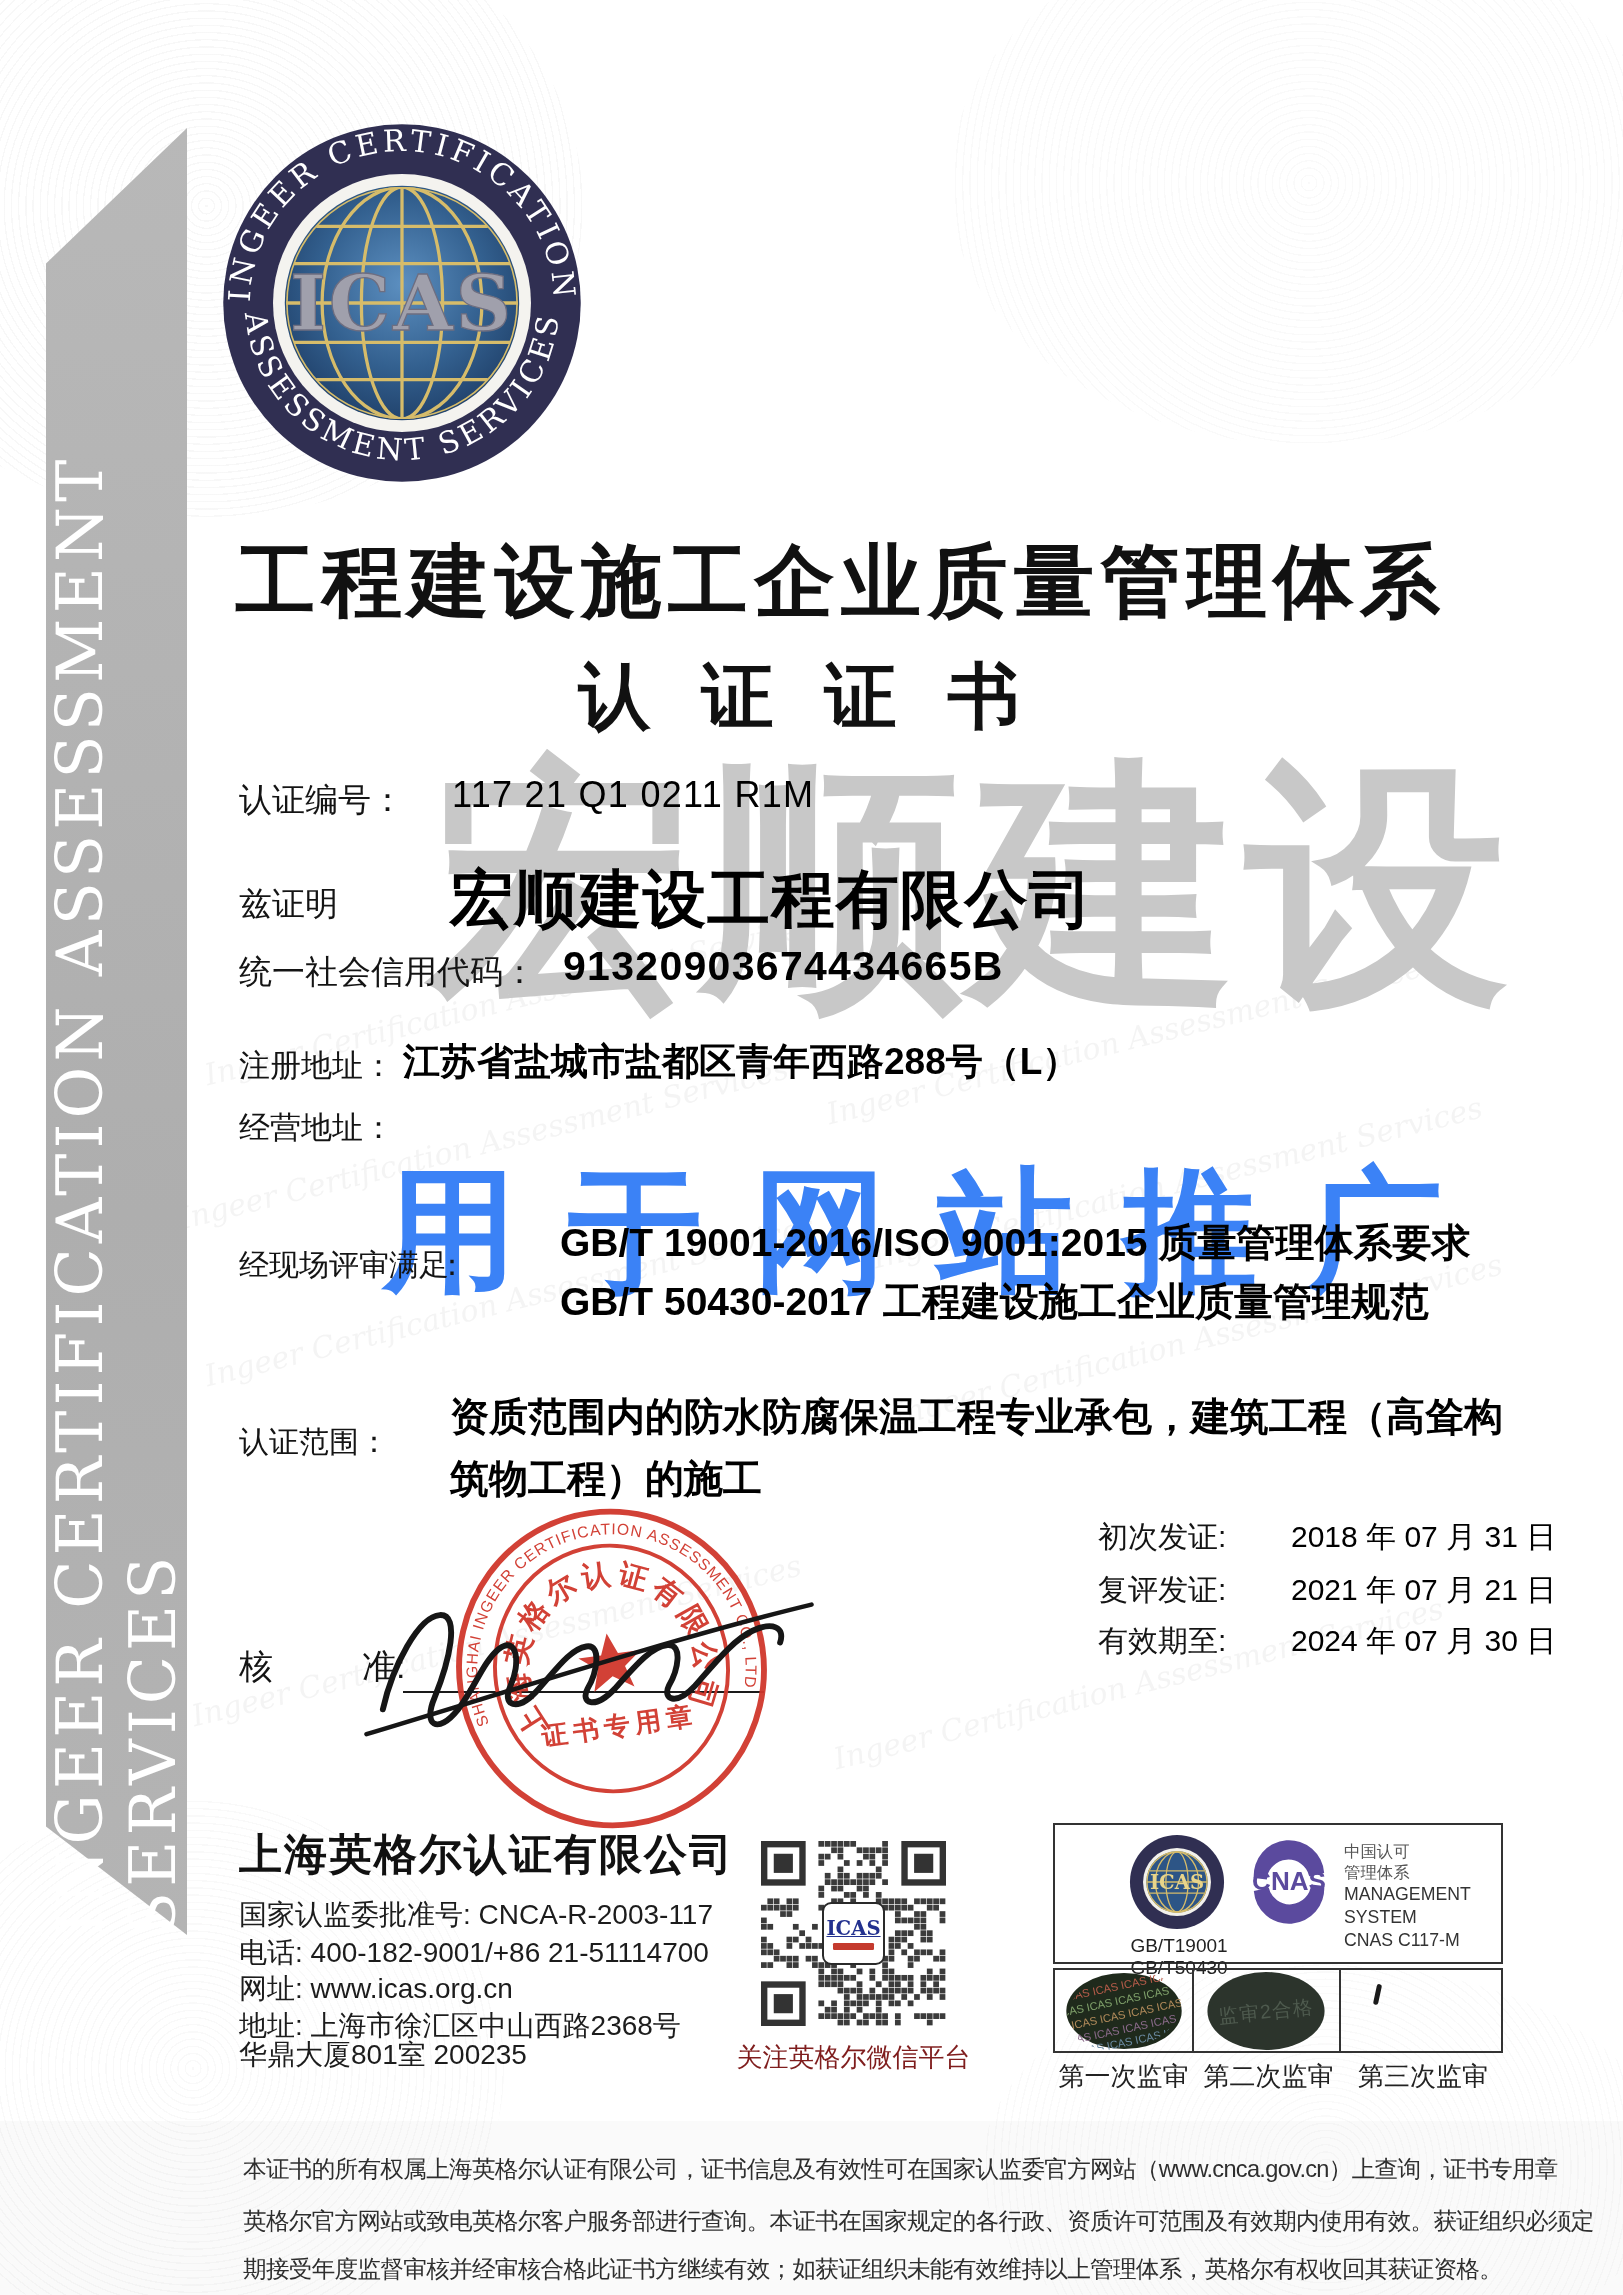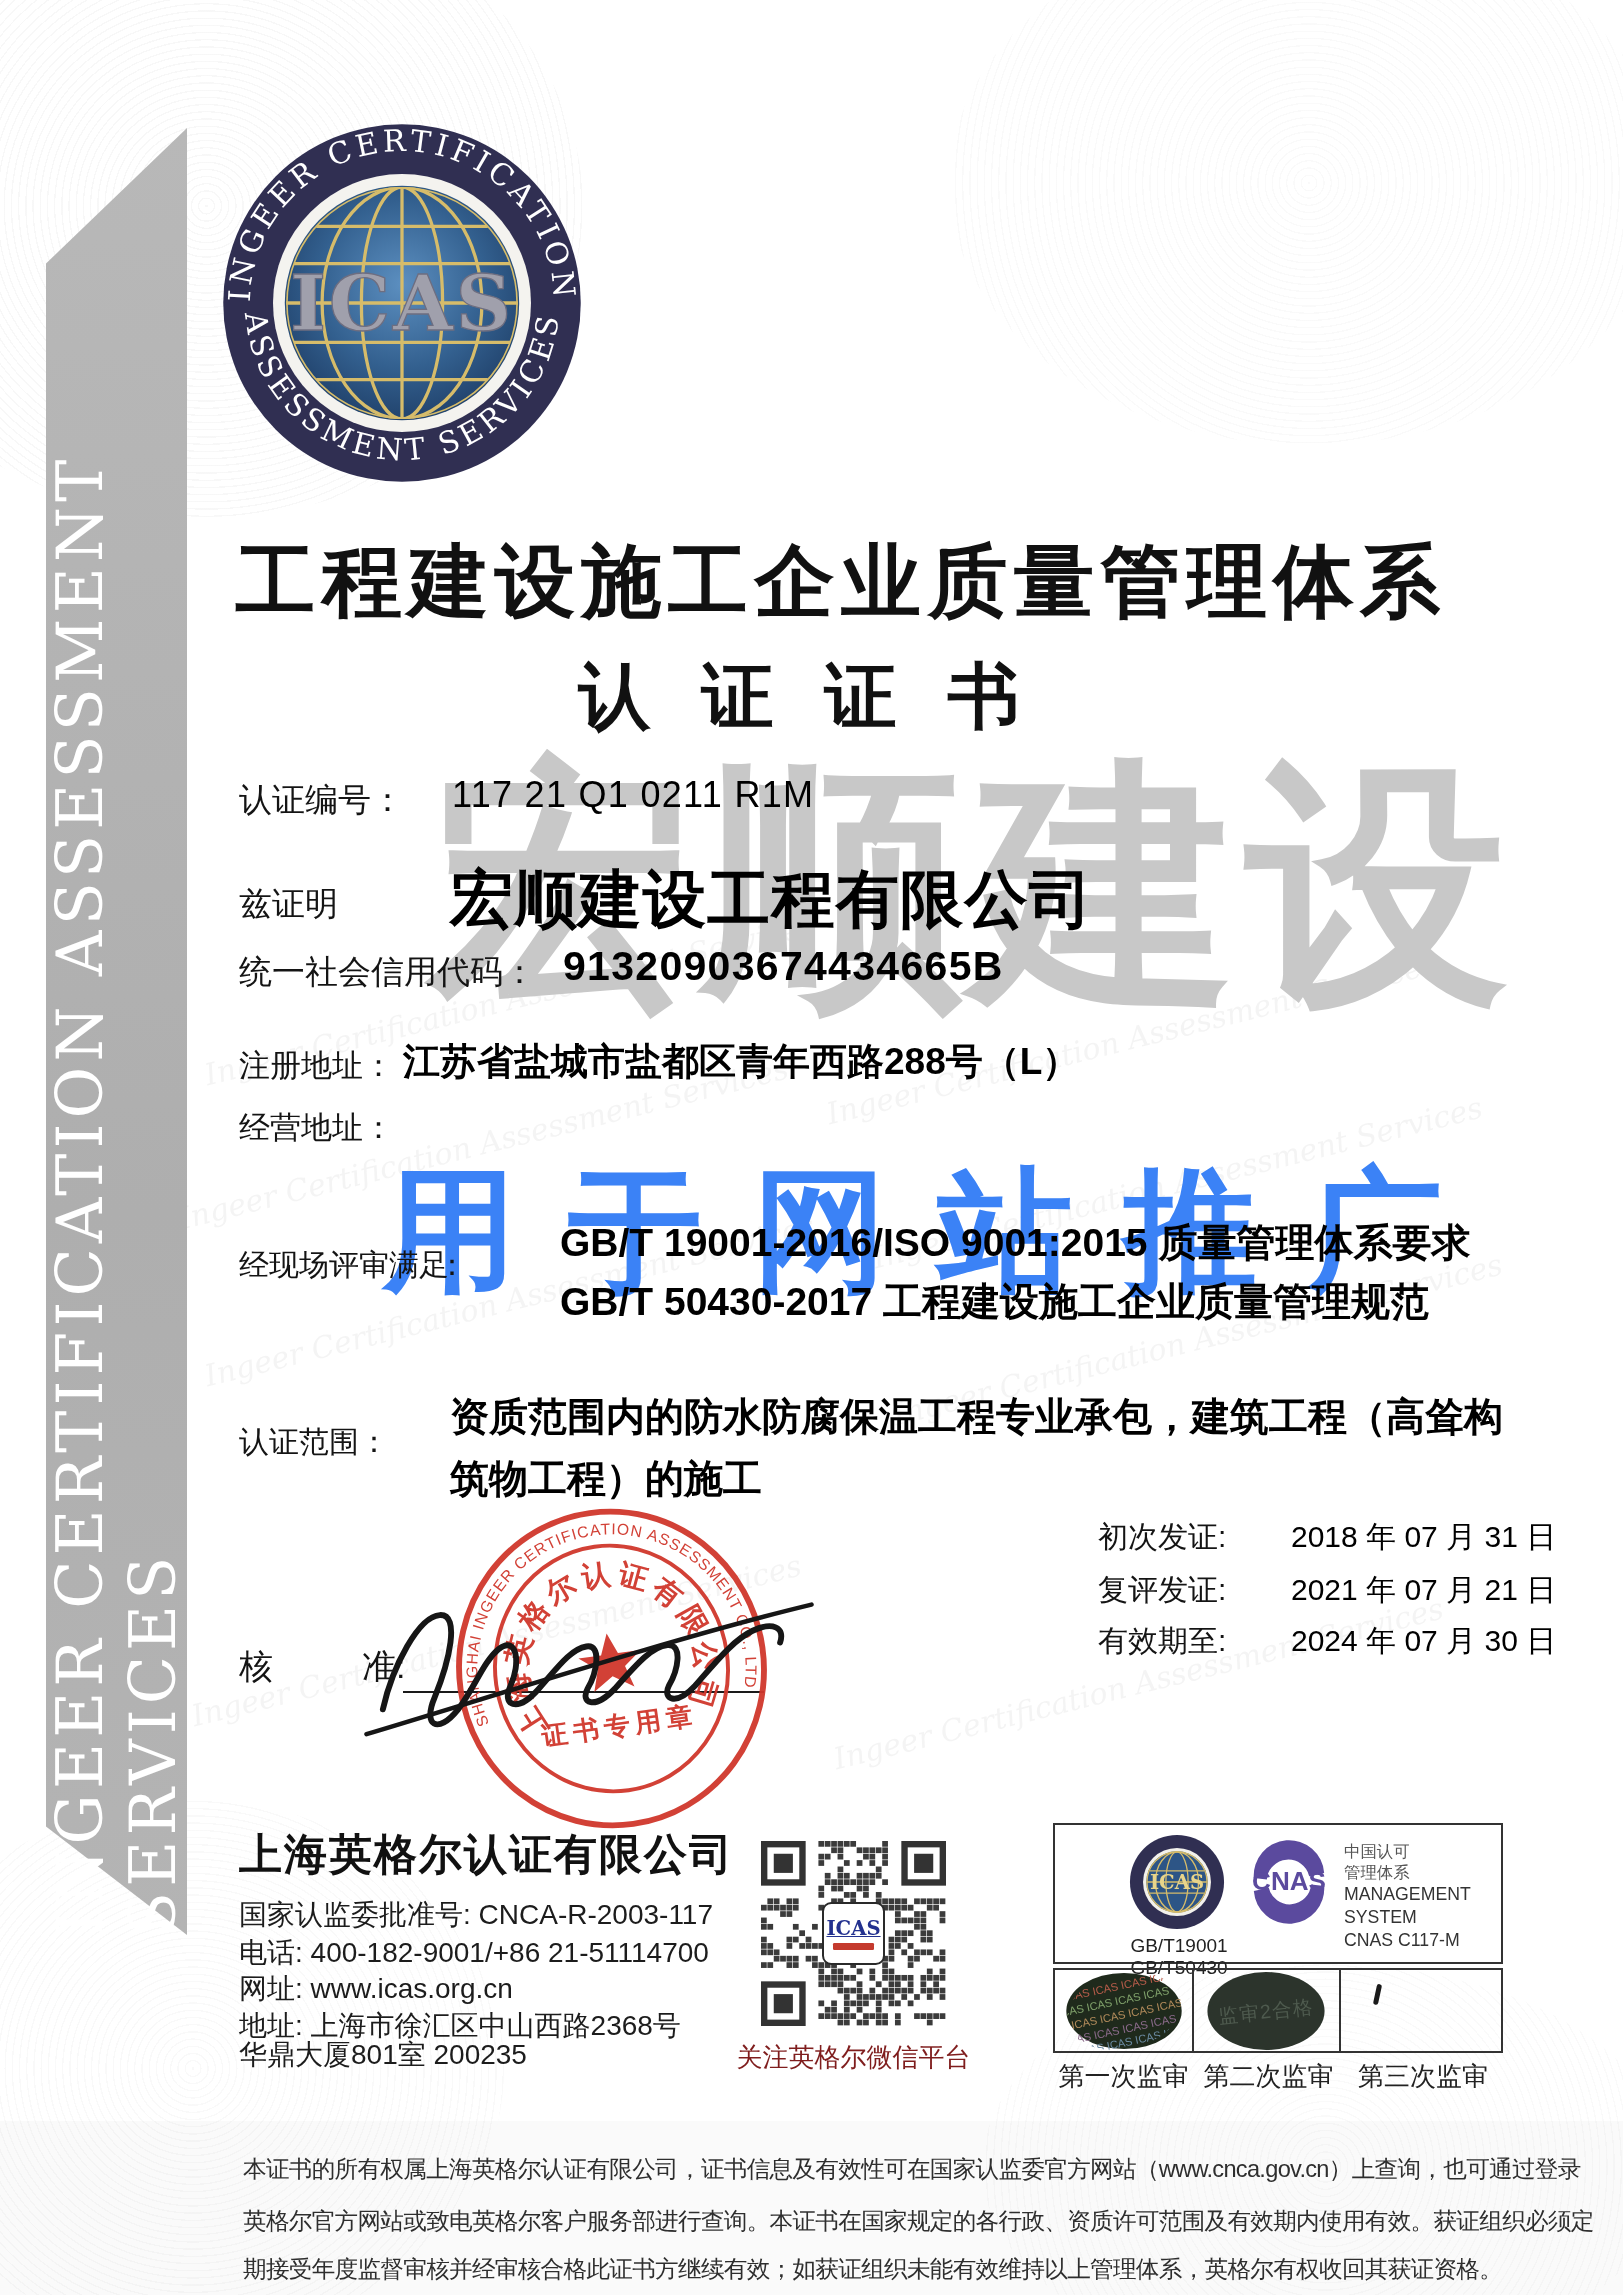--- a/index.html
+++ b/index.html
@@ -536,18 +536,18 @@
     <div class="cell c3">
       <div class="mark3"></div>
     </div>
   </div>
   <div class="auditlabels">
     <div class="al al1">第一次监审</div>
     <div class="al al2">第二次监审</div>
     <div class="al al3">第三次监审</div>
   </div>
 
-  <div class="foot" style="top:2153px;">本证书的所有权属上海英格尔认证有限公司，证书信息及有效性可在国家认监委官方网站（www.cnca.gov.cn）上查询，也可通过登录</div>
+  <div class="foot" style="top:2153px;">本证书的所有权属上海英格尔认证有限公司，证书信息及有效性可在国家认监委官方网站（www.cnca.gov.cn）上查询，证书专用章</div>
   <div class="foot" style="top:2205px;">英格尔官方网站或致电英格尔客户服务部进行查询。本证书在国家规定的各行政、资质许可范围及有效期内使用有效。获证组织必须定</div>
   <div class="foot" style="top:2253px;">期接受年度监督审核并经审核合格此证书方继续有效；如获证组织未能有效维持以上管理体系，英格尔有权收回其获证资格。</div>
 
 </div>
 
 
 </body></html>

